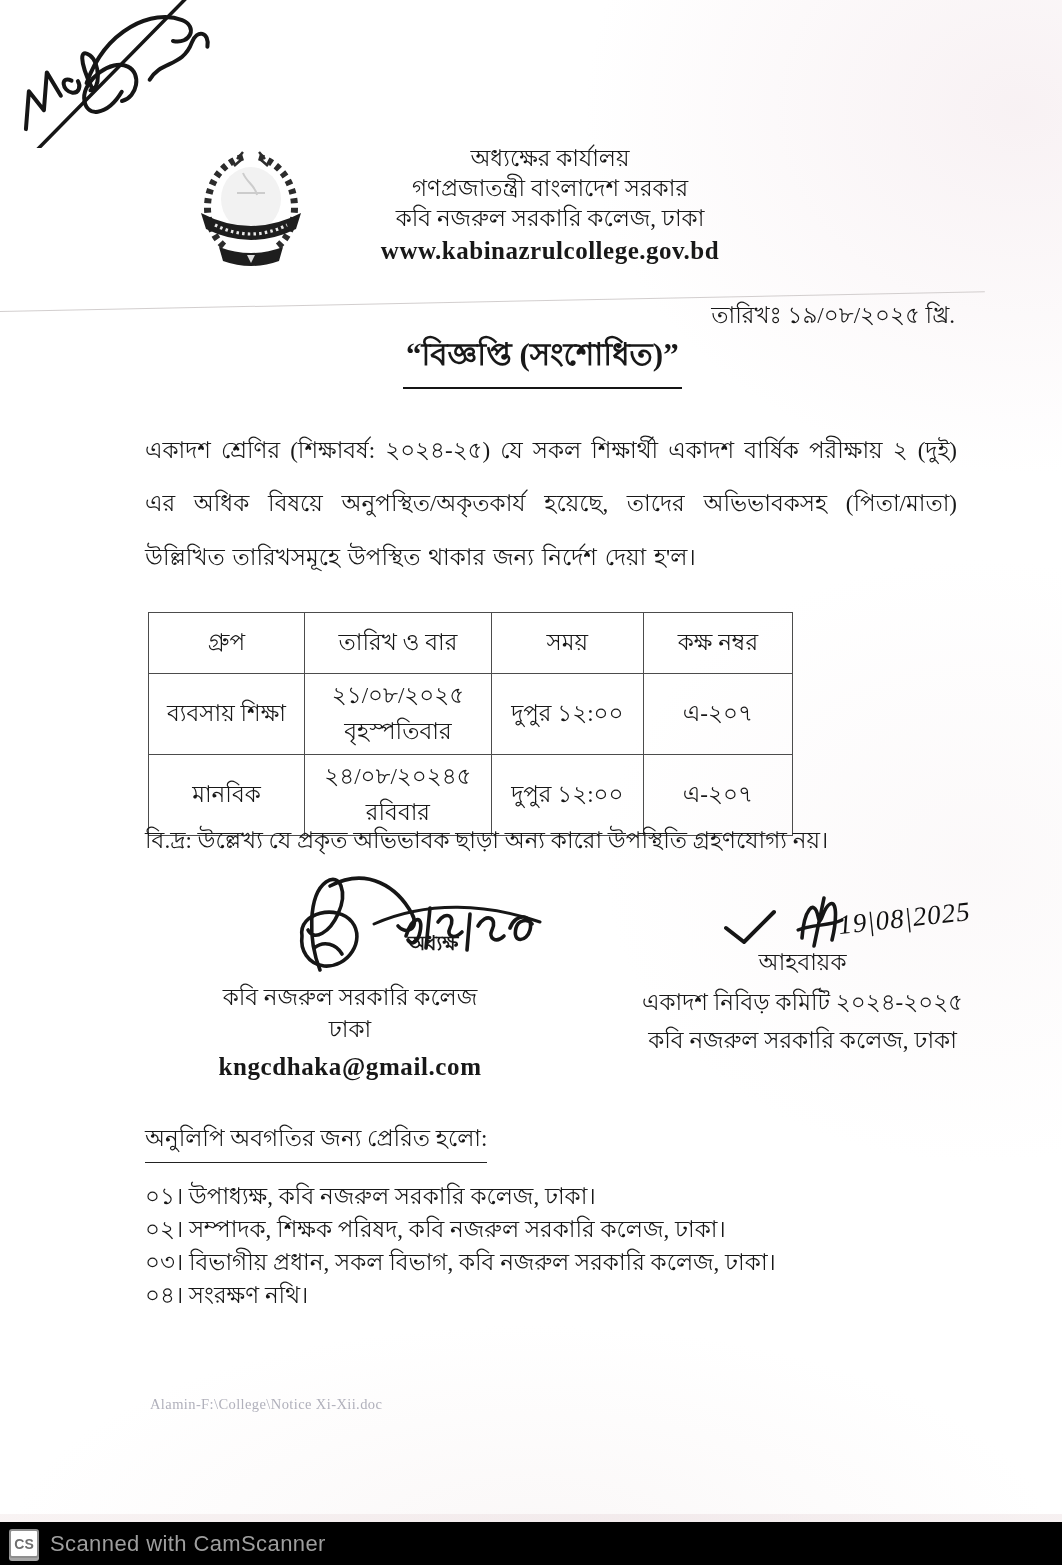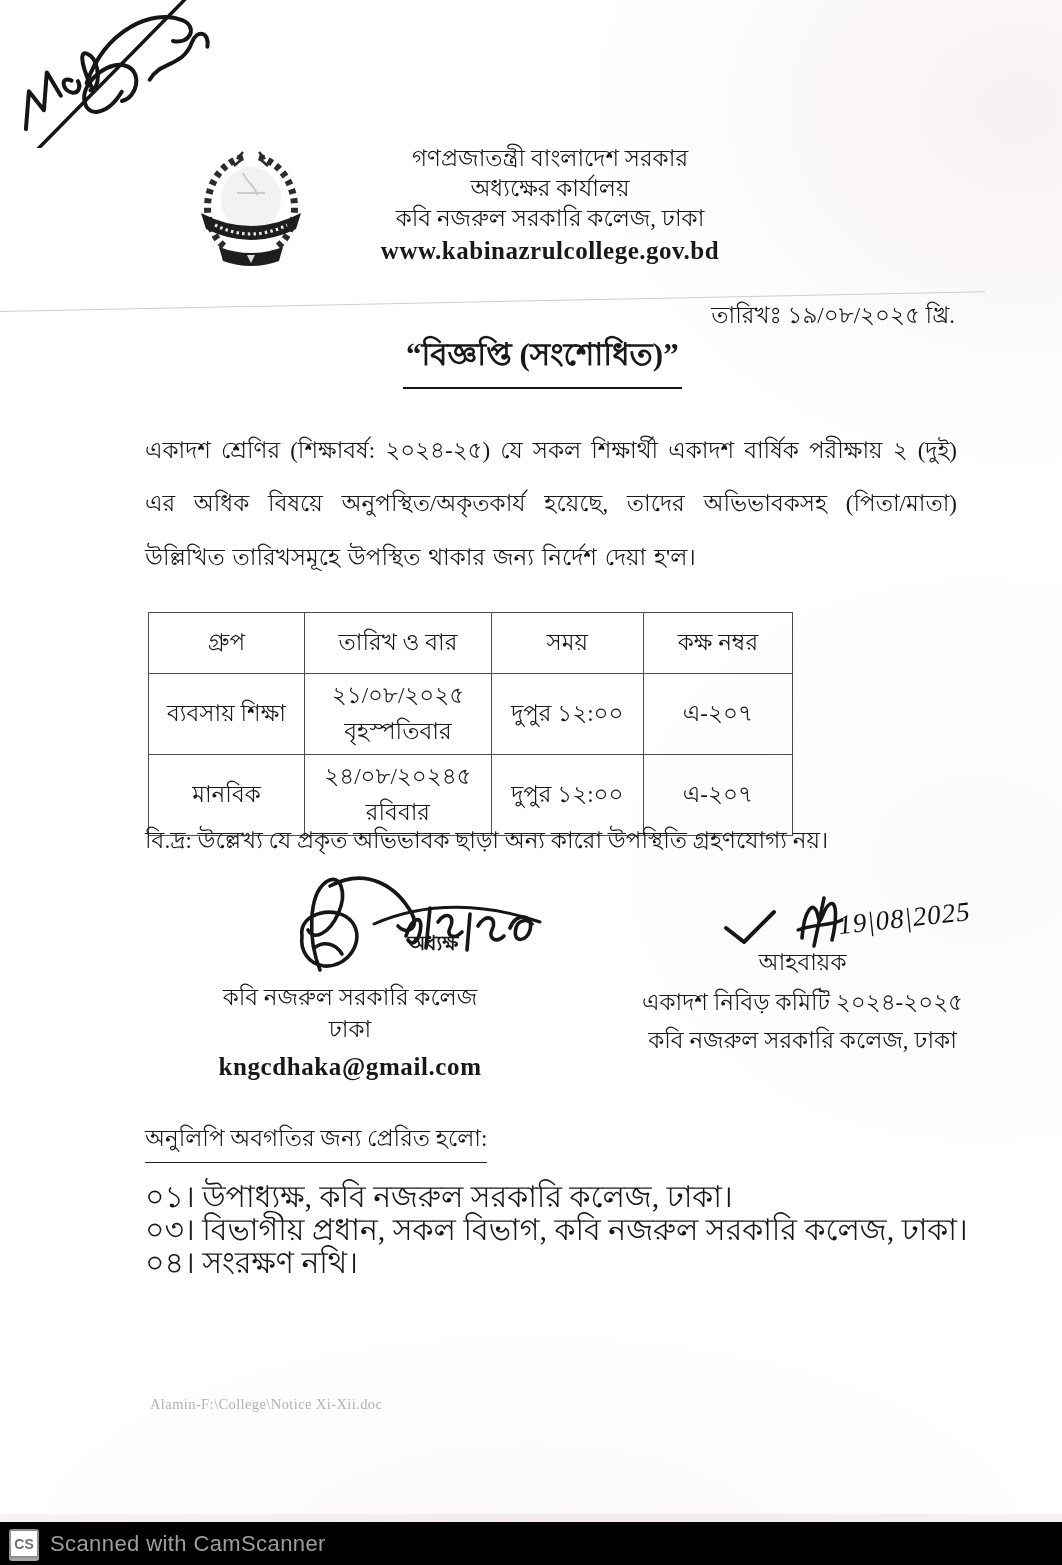--- a/index.html
+++ b/index.html
@@ -50,21 +50,21 @@
     left:838px; top:903px; font-size:27px; font-style:italic;
     transform:rotate(-6deg); letter-spacing:1px; color:#101010;
   }
   .sig-right-text { left:630px; top:947px; width:345px; text-align:center; font-size:23px; line-height:1.4; }
   .sig-right-text .rt2 { margin-top:8px; }
   .sig-right-text .rt3 { margin-top:6px; }
   .copies-heading {
     left:145px; top:1120px; font-size:23px;
     border-bottom:1.5px solid #222; padding-bottom:3px;
   }
-  .copies-list { left:145px; top:1180px; font-size:30px; }
+  .copies-list { left:145px; top:1180px; font-size:23px; }
   .copies-list .copy-item { line-height:33px; }
   .footer-path {
     left:150px; top:1396px; font-size:14.5px; color:#a8a8b4;
     letter-spacing:.4px; opacity:.9; filter:blur(.3px);
   }
   .pink-strip {
     left:0; top:1514px; width:1062px; height:8px; opacity:.65;
     background:linear-gradient(to right,#f5eded,#eee3e5 60%,#f2e9ea);
   }
   .cam-bar {
@@ -108,22 +108,22 @@
   <path d="M58,14 C30,22 18,52 24,78 C27,90 33,99 41,105" stroke="#2c2c2c" stroke-width="7" stroke-dasharray="5 4.5" fill="none"></path>
   <path d="M74,14 C102,22 114,52 108,78 C105,90 99,99 91,105" stroke="#2c2c2c" stroke-width="7" stroke-dasharray="5 4.5" fill="none"></path>
   <path d="M52,16 L58,9 M49,23 L57,16 M80,16 L74,9 M83,23 L75,16" stroke="#2c2c2c" stroke-width="2.5" fill="none"></path>
   <path d="M16,70 Q66,96 116,70 L111,86 Q66,108 21,86 Z" fill="#1e1e1e"></path>
   <path d="M30,82 Q66,100 102,82" stroke="#ffffff" stroke-width="3.2" stroke-dasharray="2.5 3.2" fill="none" opacity=".9"></path>
   <path d="M34,104 Q66,116 98,104 L94,118 Q66,128 38,118 Z" fill="#1e1e1e"></path>
   <path d="M62,112 L70,112 L66,120 Z" fill="#ffffff" opacity=".85"></path>
 </svg>
 
 <div class="abs header-block">
+  <div class="h-line">অধ্যক্ষের কার্যালয়</div>
   <div class="h-line">গণপ্রজাতন্ত্রী বাংলাদেশ সরকার</div>
-  <div class="h-line">অধ্যক্ষের কার্যালয়</div>
   <div class="h-line">কবি নজরুল সরকারি কলেজ, ঢাকা</div>
   <div class="h-site">www.kabinazrulcollege.gov.bd</div>
 </div>
 
 <div class="abs date-line">তারিখঃ ১৯/০৮/২০২৫ খ্রি.</div>
 
 <div class="abs notice-title">“বিজ্ঞপ্তি (সংশোধিত)”</div>
 
 <div class="abs body-para">একাদশ শ্রেণির (শিক্ষাবর্ষ: ২০২৪-২৫) যে সকল শিক্ষার্থী একাদশ বার্ষিক পরীক্ষায় ২ (দুই) এর অধিক বিষয়ে অনুপস্থিত/অকৃতকার্য হয়েছে, তাদের অভিভাবকসহ (পিতা/মাতা) উল্লিখিত তারিখসমূহে উপস্থিত থাকার জন্য নির্দেশ দেয়া হ'ল।</div>
 
@@ -195,20 +195,21 @@
 <span class="abs hand-date">19|08|2025</span>
 <div class="abs sig-right-text">
   <div>আহবায়ক</div>
   <div class="rt2">একাদশ নিবিড় কমিটি ২০২৪-২০২৫</div>
   <div class="rt3">কবি নজরুল সরকারি কলেজ, ঢাকা</div>
 </div>
 
 <div class="abs copies-heading">অনুলিপি অবগতির জন্য প্রেরিত হলো:</div>
 <div class="abs copies-list">
   <div class="copy-item">০১। উপাধ্যক্ষ, কবি নজরুল সরকারি কলেজ, ঢাকা।</div>
+  <div class="copy-item">০২। সম্পাদক, শিক্ষক পরিষদ, কবি নজরুল সরকারি কলেজ, ঢাকা।</div>
   <div class="copy-item">০৩। বিভাগীয় প্রধান, সকল বিভাগ, কবি নজরুল সরকারি কলেজ, ঢাকা।</div>
   <div class="copy-item">০৪। সংরক্ষণ নথি।</div>
 </div>
 
 <div class="abs footer-path">Alamin-F:\College\Notice Xi-Xii.doc</div>
 
 <div class="abs pink-strip"></div>
 
 <div class="abs cam-bar">
   <div class="cs-box">CS</div>

